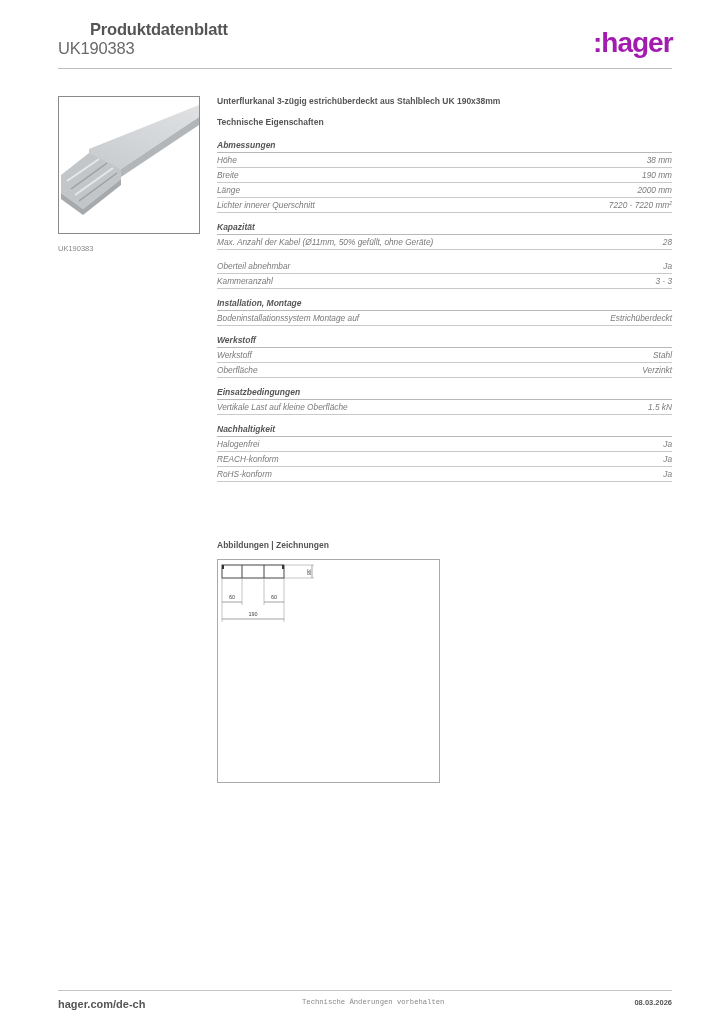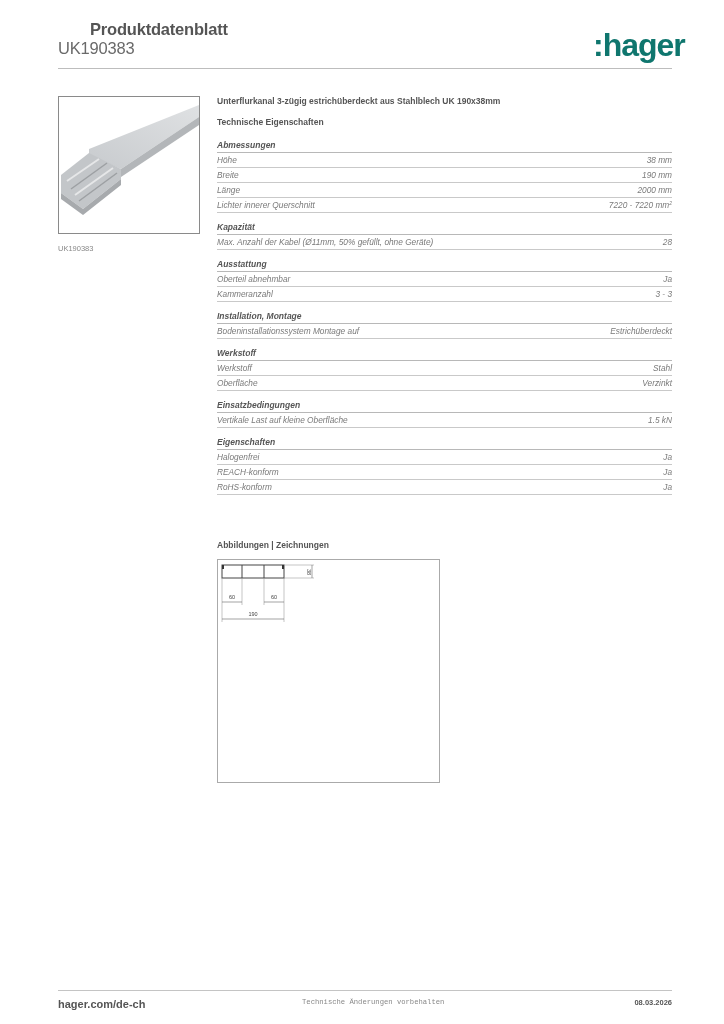--- a/index.html
+++ b/index.html
@@ -1,20 +1,20 @@
 <!DOCTYPE html>
 <html><head>
 <meta charset="utf-8">
 <style>
   html, body { margin:0; padding:0; background:#ffffff; }
   body { width:724px; height:1024px; position:relative; overflow:hidden;
          font-family:"Liberation Sans", sans-serif; color:#5a5a5a; }
   .header-title { position:absolute; left:58px; top:20px; font-size:16.5px; font-weight:bold; color:#555; letter-spacing:-0.2px;margin-left:32px; }
   .header-sub { position:absolute; left:58px; top:39px; font-size:16.5px; color:#6a6a6a; letter-spacing:-0.2px; }
-  .logo { position:absolute; left:593px; top:27px; font-size:32px; font-weight:bold; color:#0f766e; letter-spacing:-1px; }
+  .logo { position:absolute; left:593px; top:27px; font-size:28px; font-weight:bold; color:#a21caf; letter-spacing:-1px; }
   .header-rule { position:absolute; left:58px; top:68px; width:614px; height:1px; background:#bdbdbd; }
 
   .product-image { position:absolute; left:58px; top:96px; width:142px; height:138px; border:1px solid #8a8a8a; background:#fff; box-sizing:border-box; }
   .image-caption { position:absolute; left:58px; top:244px; font-size:7.5px; color:#888; }
 
   .main { position:absolute; left:217px; top:96px; width:455px; }
   .product-desc { font-size:8.5px; font-weight:bold; color:#555; height:13px; margin-bottom:8px; }
   .tech-heading { font-size:8.5px; font-weight:bold; color:#555; height:12px; margin-bottom:11px; }
   .section { margin-bottom:9px;font-style:italic; }
   .section-title { font-size:8.5px; font-weight:bold; color:#555; height:11px; border-bottom:1px solid #b8b8b8; padding-bottom:1px; }
@@ -90,21 +90,20 @@
 
   <div class="section">
     <div class="section-title">Kapazität</div>
     <div class="row">
         <span>Max. Anzahl der Kabel (Ø11mm, 50% gefüllt, ohne Geräte)</span>
         <span class="val">28</span>
       </div>
   </div>
 
   <div class="section">
-    <div class="section-title">Ausstattung</div>
     <div class="row">
         <span>Oberteil abnehmbar</span>
         <span class="val">Ja</span>
       </div>
     <div class="row">
         <span>Kammeranzahl</span>
         <span class="val">3 - 3</span>
       </div>
   </div>
 
@@ -130,21 +129,21 @@
 
   <div class="section">
     <div class="section-title">Einsatzbedingungen</div>
     <div class="row">
         <span>Vertikale Last auf kleine Oberfläche</span>
         <span class="val">1.5 kN</span>
       </div>
   </div>
 
   <div class="section">
-    <div class="section-title" style="margin-top:3px;">Eigenschaften</div>
+    <div class="section-title" style="margin-top:3px;">Nachhaltigkeit</div>
     <div class="row">
         <span>Halogenfrei</span>
         <span class="val">Ja</span>
       </div>
     <div class="row">
         <span>REACH-konform</span>
         <span class="val">Ja</span>
       </div>
     <div class="row">
         <span>RoHS-konform</span>

